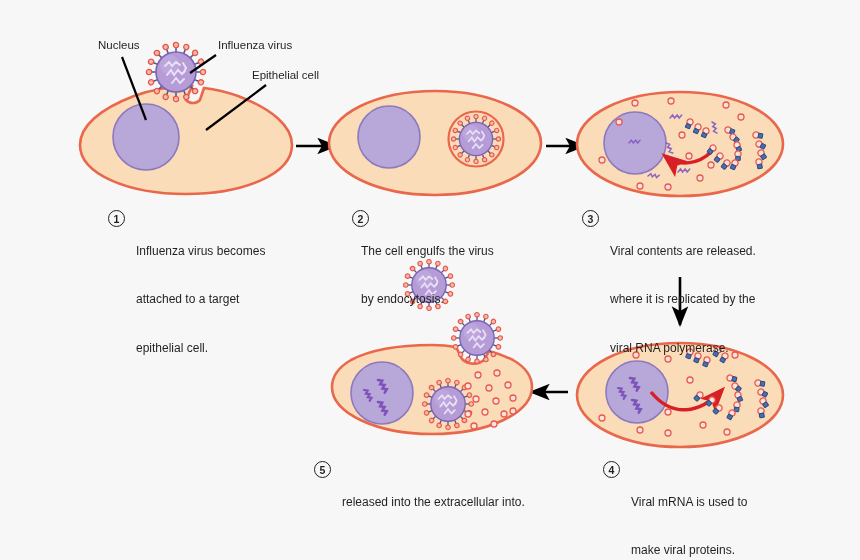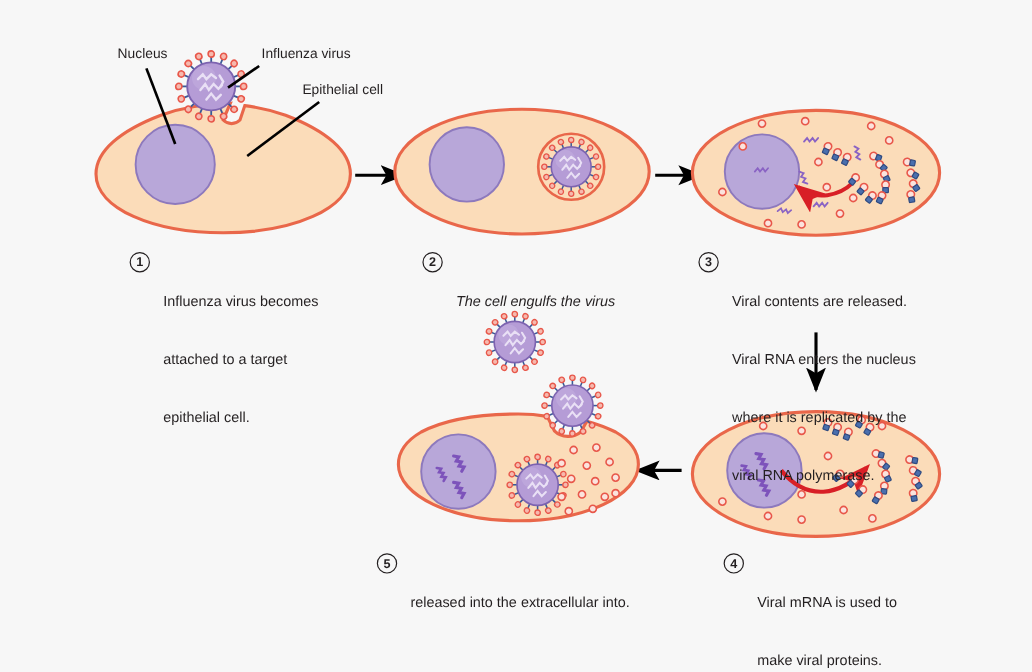--- a/index.html
+++ b/index.html
@@ -393,28 +393,28 @@
 <div class="lbl" style="left:252px; top:68px;">Epithelial cell</div>
 
 <div class="stepnum" style="left:108px; top:210px;">1</div>
 <div class="step-text" style="left:136px; top:211px;">
   <div>Influenza virus becomes</div>
   <div>attached to a target</div>
   <div>epithelial cell.</div>
 </div>
 
 <div class="stepnum" style="left:352px; top:210px;">2</div>
-<div class="step-text" style="left:380px; top:211px;font-style:italic;">
+<div class="step-text" style="left:361px; top:211px;">
   <div>The cell engulfs the virus</div>
+  <div>by endocytosis.</div>
 </div>
 
 <div class="stepnum" style="left:582px; top:210px;">3</div>
 <div class="step-text" style="left:610px; top:211px;">
   <div>Viral contents are released.</div>
-  <div>Viral RNA enters the nucleus</div>
   <div>where it is replicated by the</div>
   <div>viral RNA polymerase.</div>
 </div>
 
 <div class="stepnum" style="left:603px; top:461px;">4</div>
 <div class="step-text" style="left:631px; top:462px;">
   <div>Viral mRNA is used to</div>
   <div>make viral proteins.</div>
 </div>
 

